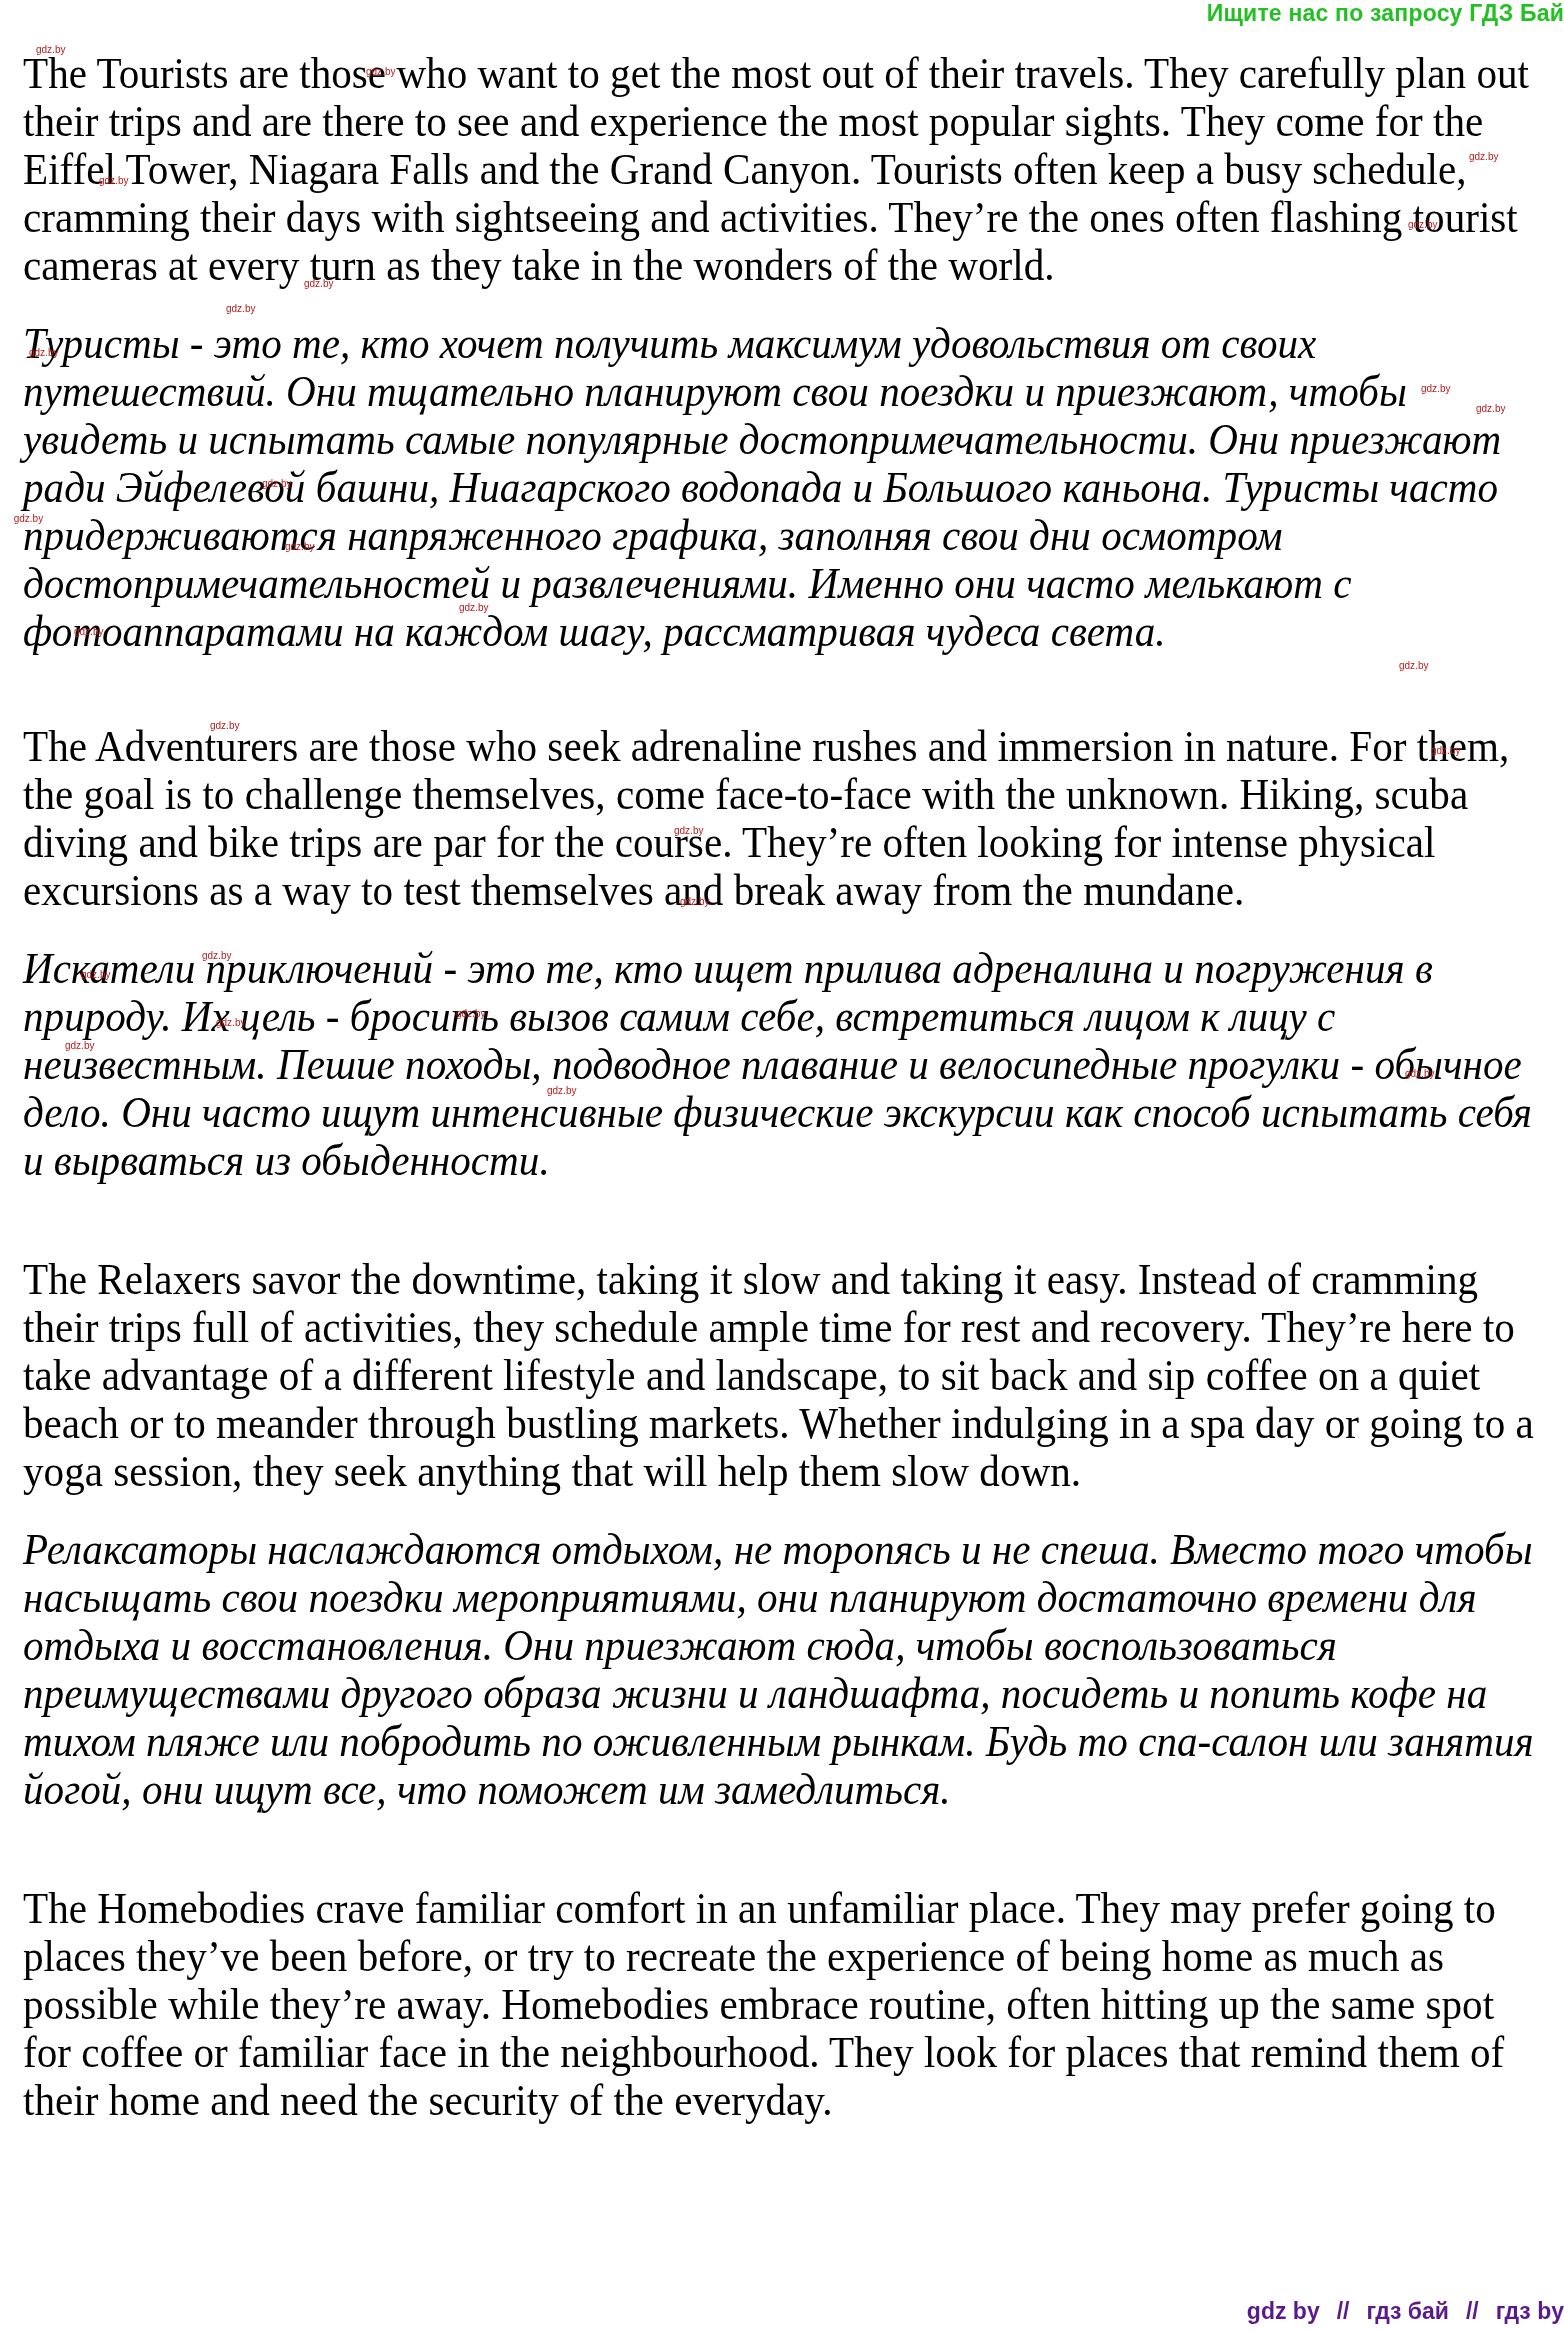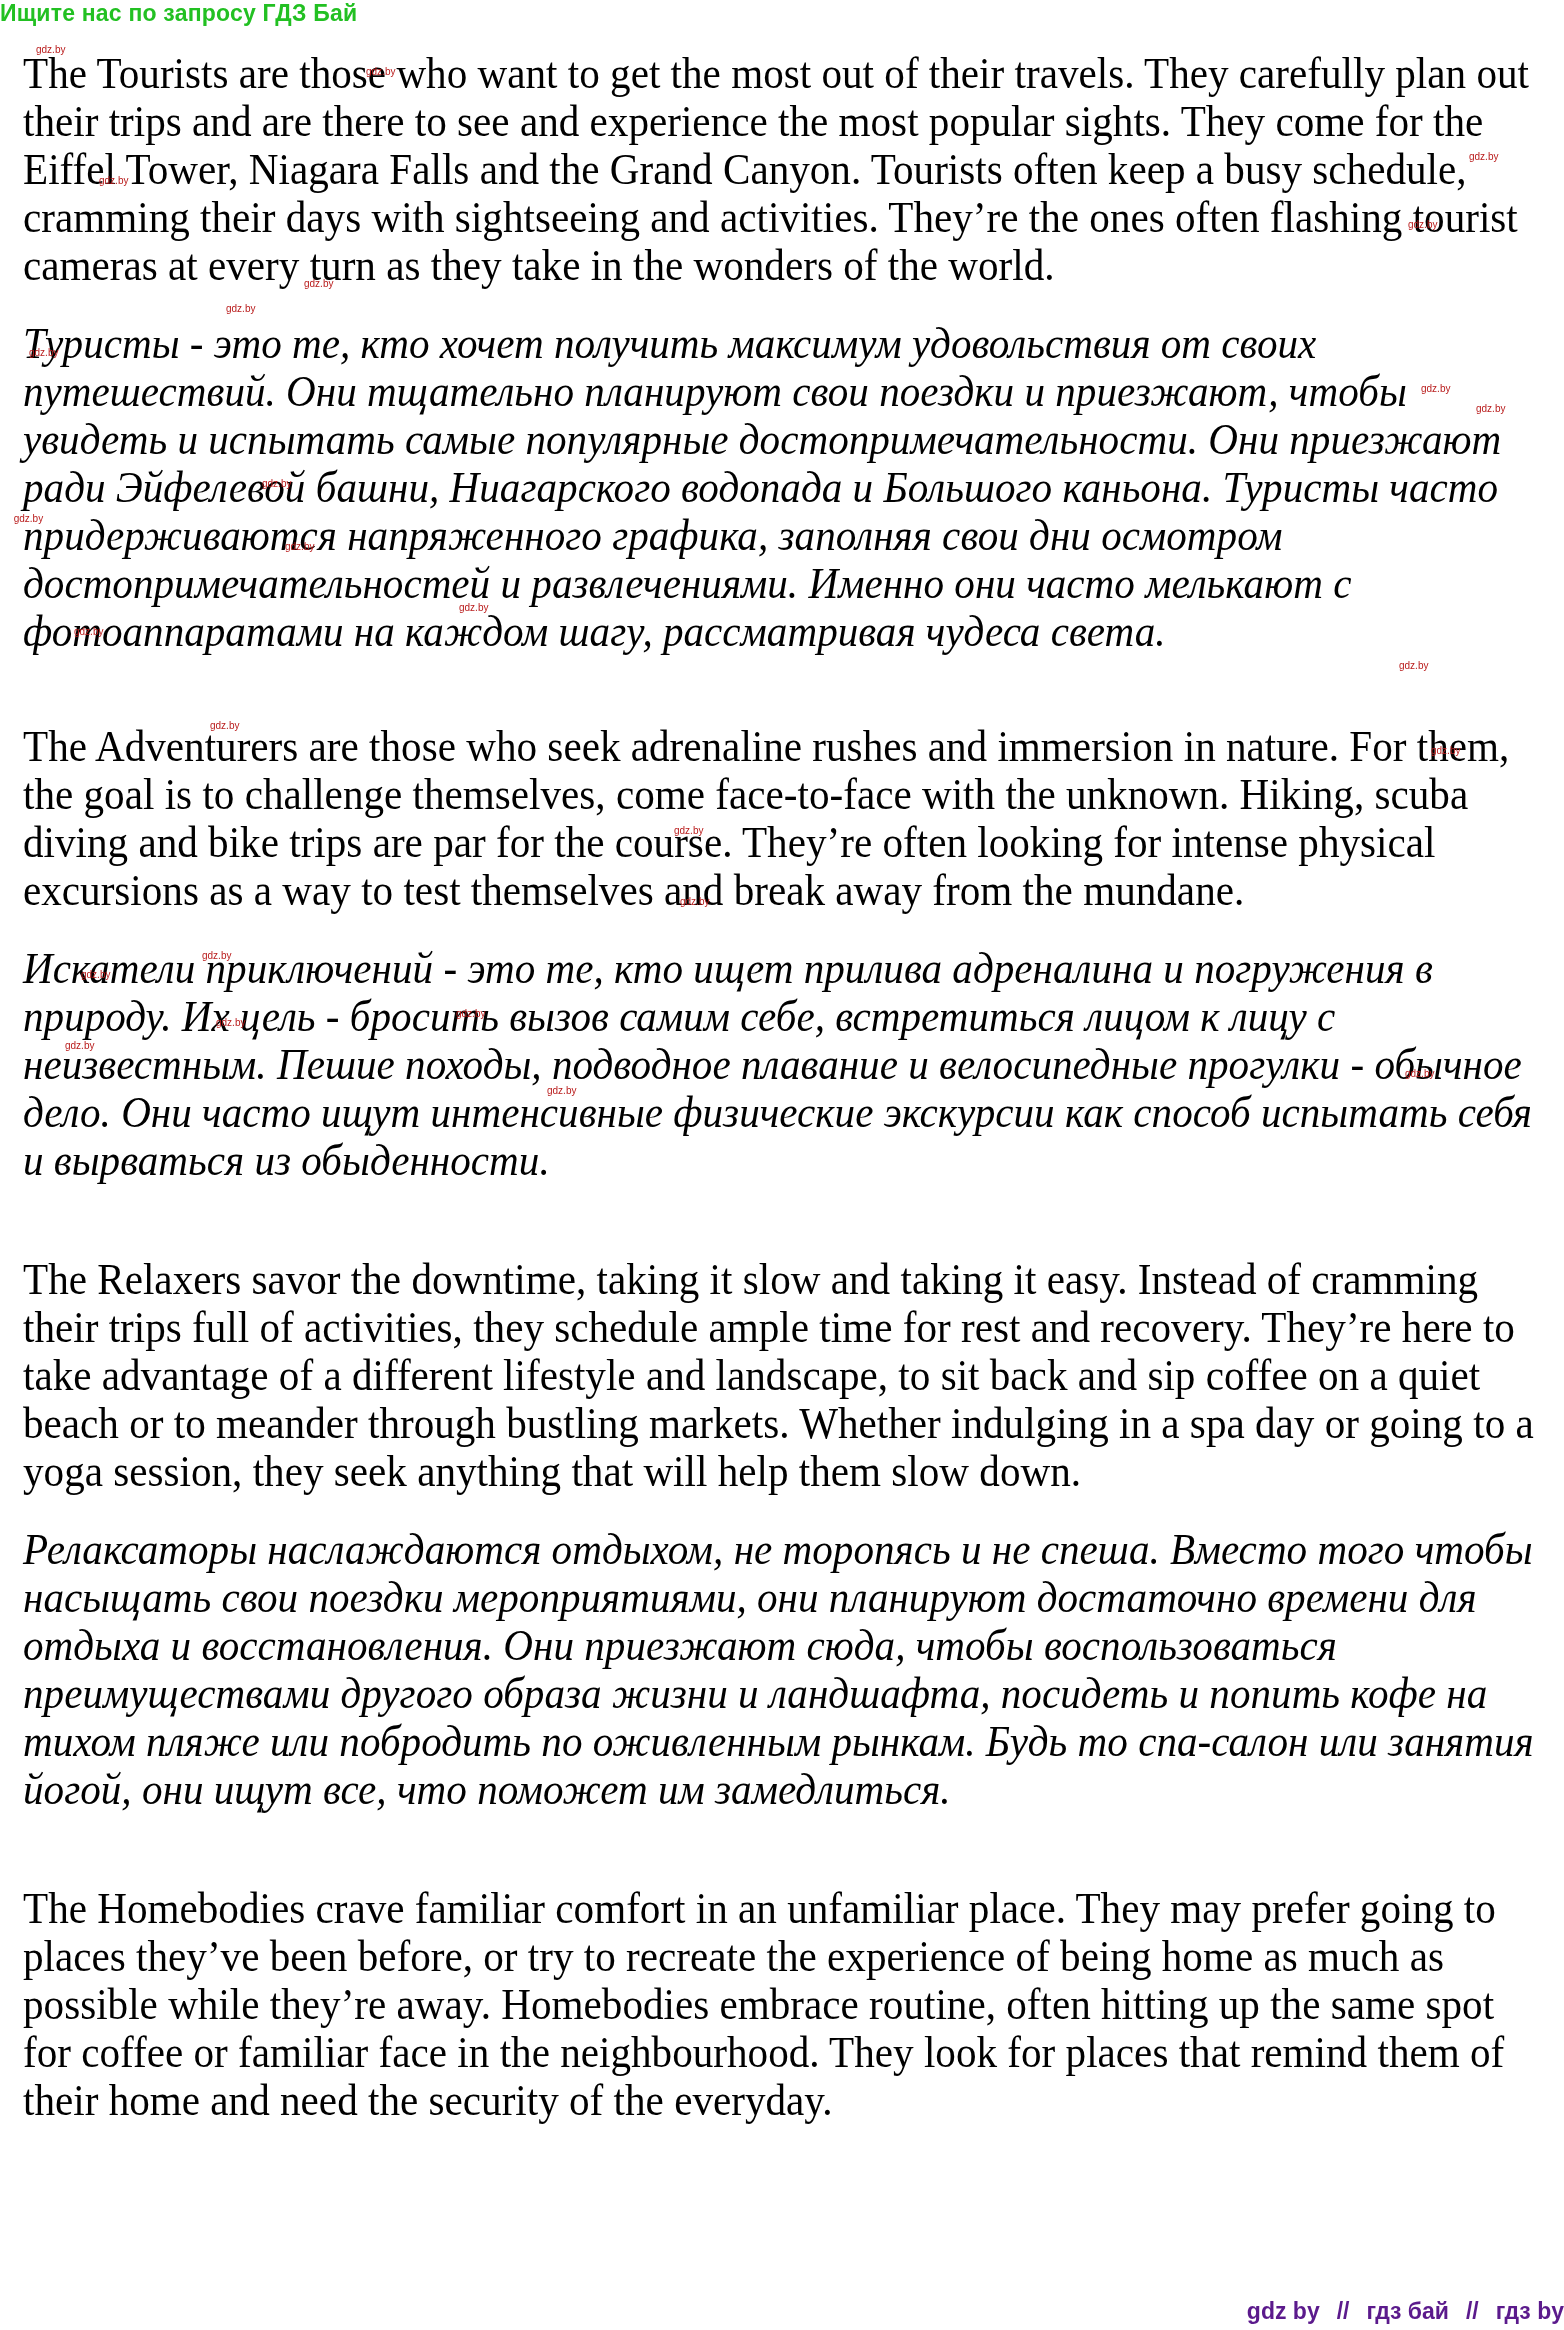--- a/index.html
+++ b/index.html
@@ -14,21 +14,21 @@
     overflow: hidden;
     font-family: "Liberation Serif", "DejaVu Serif", serif;
   }
 
   
   .promo-header {
     position: absolute;
     top: 0px;
     left: 0;
     width: 100%;
-    text-align: left;
+    text-align: right;
     color: #22c022;
     font-family: "Liberation Sans", "DejaVu Sans", sans-serif;
     font-weight: bold;
     font-size: 23px;
     letter-spacing: 0.2px;
     line-height: 26px;
     white-space: nowrap;
   }
 
   

